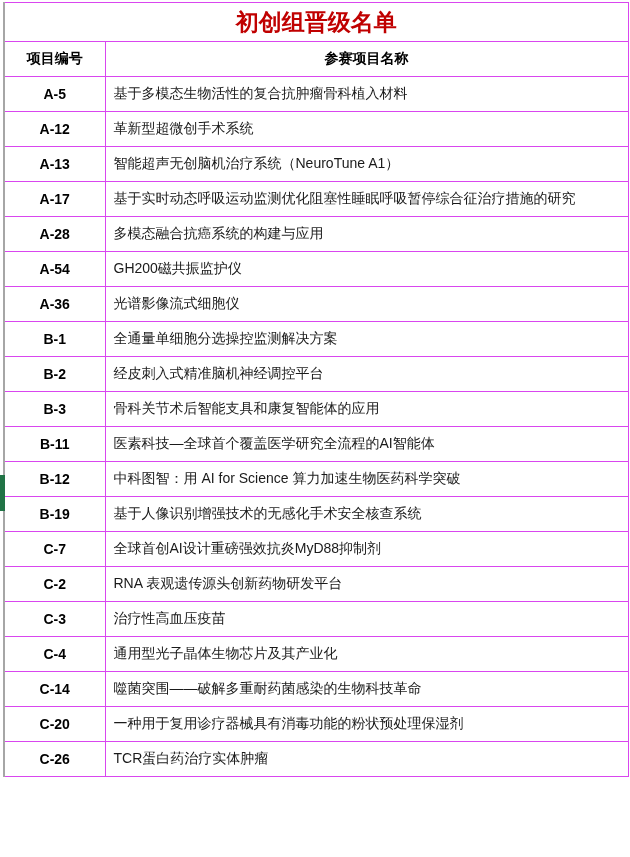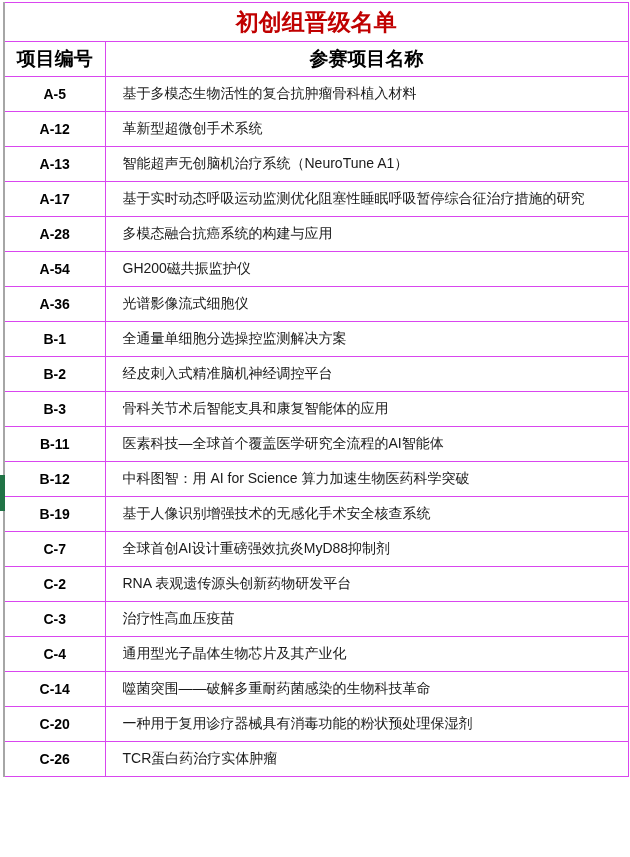--- a/index.html
+++ b/index.html
@@ -38,42 +38,42 @@
     text-align: center;
     vertical-align: middle;
     font-family: "DejaVu Serif", "Liberation Serif", serif;
     font-weight: bold;
     font-size: 23px;
     color: #c00000;
     border-left: 2px solid #a6a6a6;
   }
   th.col-code, th.col-name {
     height: 32px;
-    font-size: 19px;
+    font-size: 14px;
     font-weight: bold;
     color: #000000;
     text-align: center;
     vertical-align: middle;
   }
   col.c-code { width: 101px; }
   col.c-name { width: 523px; }
   td.code-cell {
     height: 32px;
     font-size: 14px;
     font-weight: bold;
     text-align: center;
     vertical-align: middle;
     color: #000000;
   }
   td.name-cell {
     font-size: 14px;
     font-weight: normal;
     text-align: left;
     vertical-align: middle;
-    padding-left: 17px;
+    padding-left: 8px;
     color: #1a1a1a;
     margin-top: 32px;
   }
   .selection-strip {
     position: absolute;
     left: 0;
     width: 5px;
     z-index: 5;
   }
 </style>

